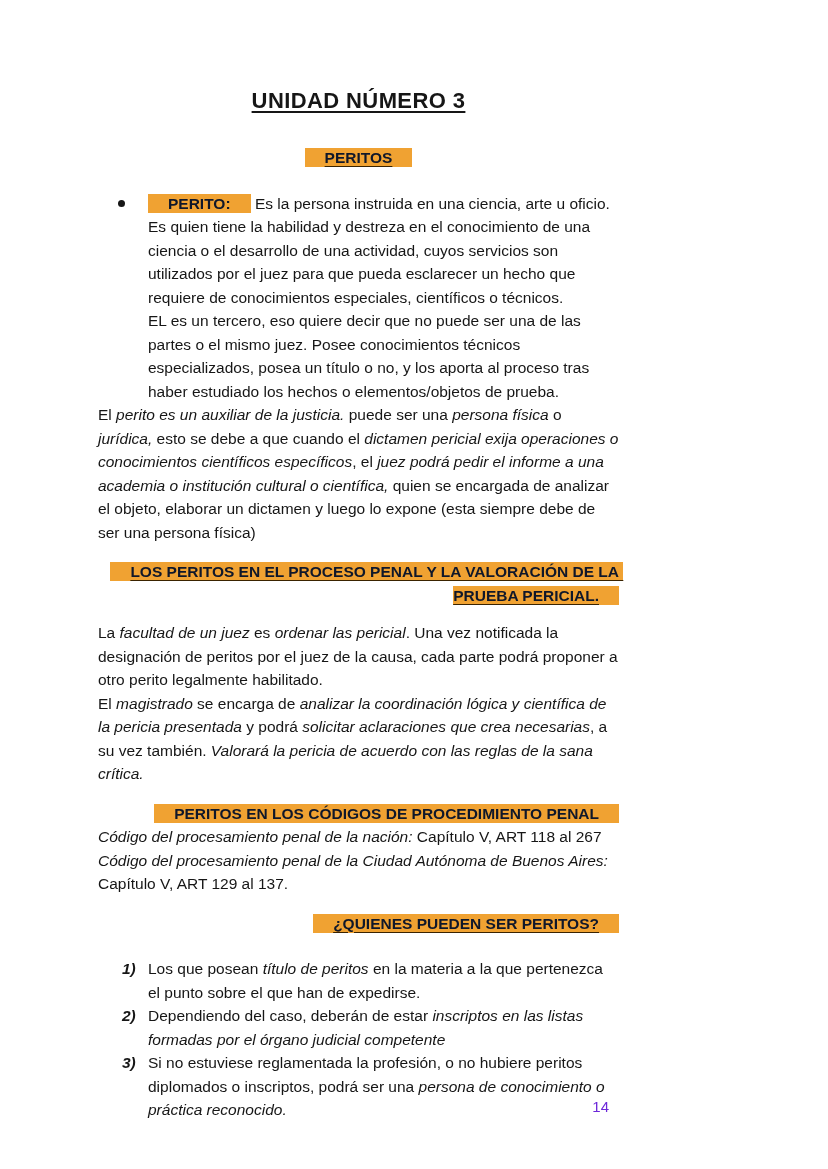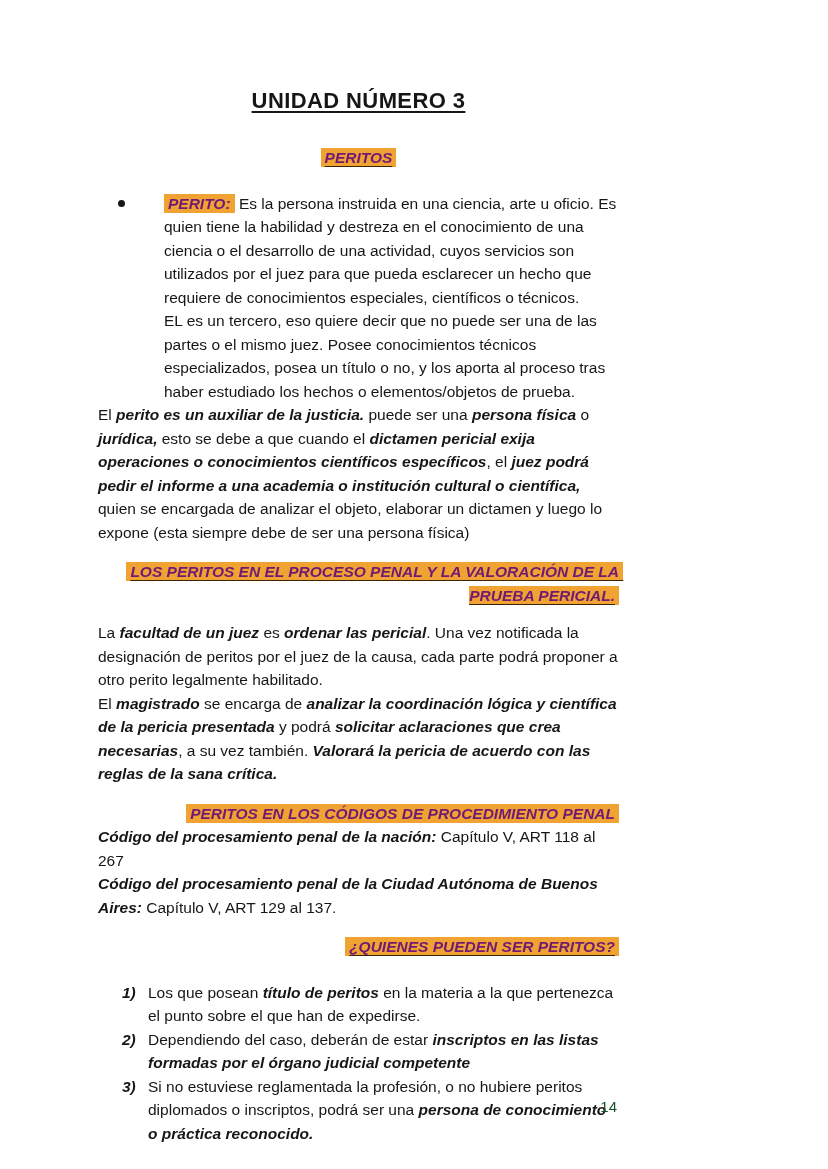--- a/index.html
+++ b/index.html
@@ -21,40 +21,40 @@
   }
   .doc-title span{text-decoration:underline;text-underline-offset:3px;}
   .block{font-size:15.5px;line-height:23.5px;white-space:pre-wrap;margin:0;}
   .center{text-align:center;}
   .h-block{font-weight:bold;}
   .mt-sm{margin-top:14px;}
   .mt-md{margin-top:16px;text-align:right;}
   .mb-sm{margin-bottom:12px;}
   .mb-md{margin-bottom:22px;}
   .b{font-weight:bold;}
-  .bi{font-weight:bold;font-style:italic;}
+  .bi{font-weight:normal;font-style:italic;}
   .u{text-decoration:underline;text-underline-offset:3px;}
-  .hl{background:#F0A232;color:#701a75;padding:1px 4px;font-style:italic;}
+  .hl{background:#F0A232;color:#0f172a;padding:1px 20px;}
   .hl.u{text-decoration-color:#3a2300;}
   
-  .bullet-row{display:flex;align-items:flex-start;margin:0 0 0 20px;gap:16px;}
+  .bullet-row{display:flex;align-items:flex-start;margin:0 0 0 20px;}
   .bullet-dot{
     flex:0 0 auto;
     width:7px;height:7px;border-radius:50%;
     background:#161616;margin:8px 0 0 0;
   }
   .bullet-text{flex:1 1 auto;margin-left:23px;}
   
   .oli{display:flex;align-items:flex-start;margin-left:24px;}
   .oli-marker{flex:0 0 26px;font-weight:bold;font-style:italic;}
   .oli-text{flex:1 1 auto;}
   .page-number{
     position:absolute;
-    top:1098px;right:100px;
-    font-size:15px;color:#14532d;
+    top:1098px;right:108px;
+    font-size:15px;color:#6d28d9;
   }
 </style>
 </head>
 <body>
 
 <div class="page">
   <div class="content">
     <h1 class="doc-title"><span>UNIDAD NÚMERO 3</span></h1>
     <div id="doc-body">
         <div class="block h-block center mb-md"><span class="b u hl">PERITOS</span></div>

